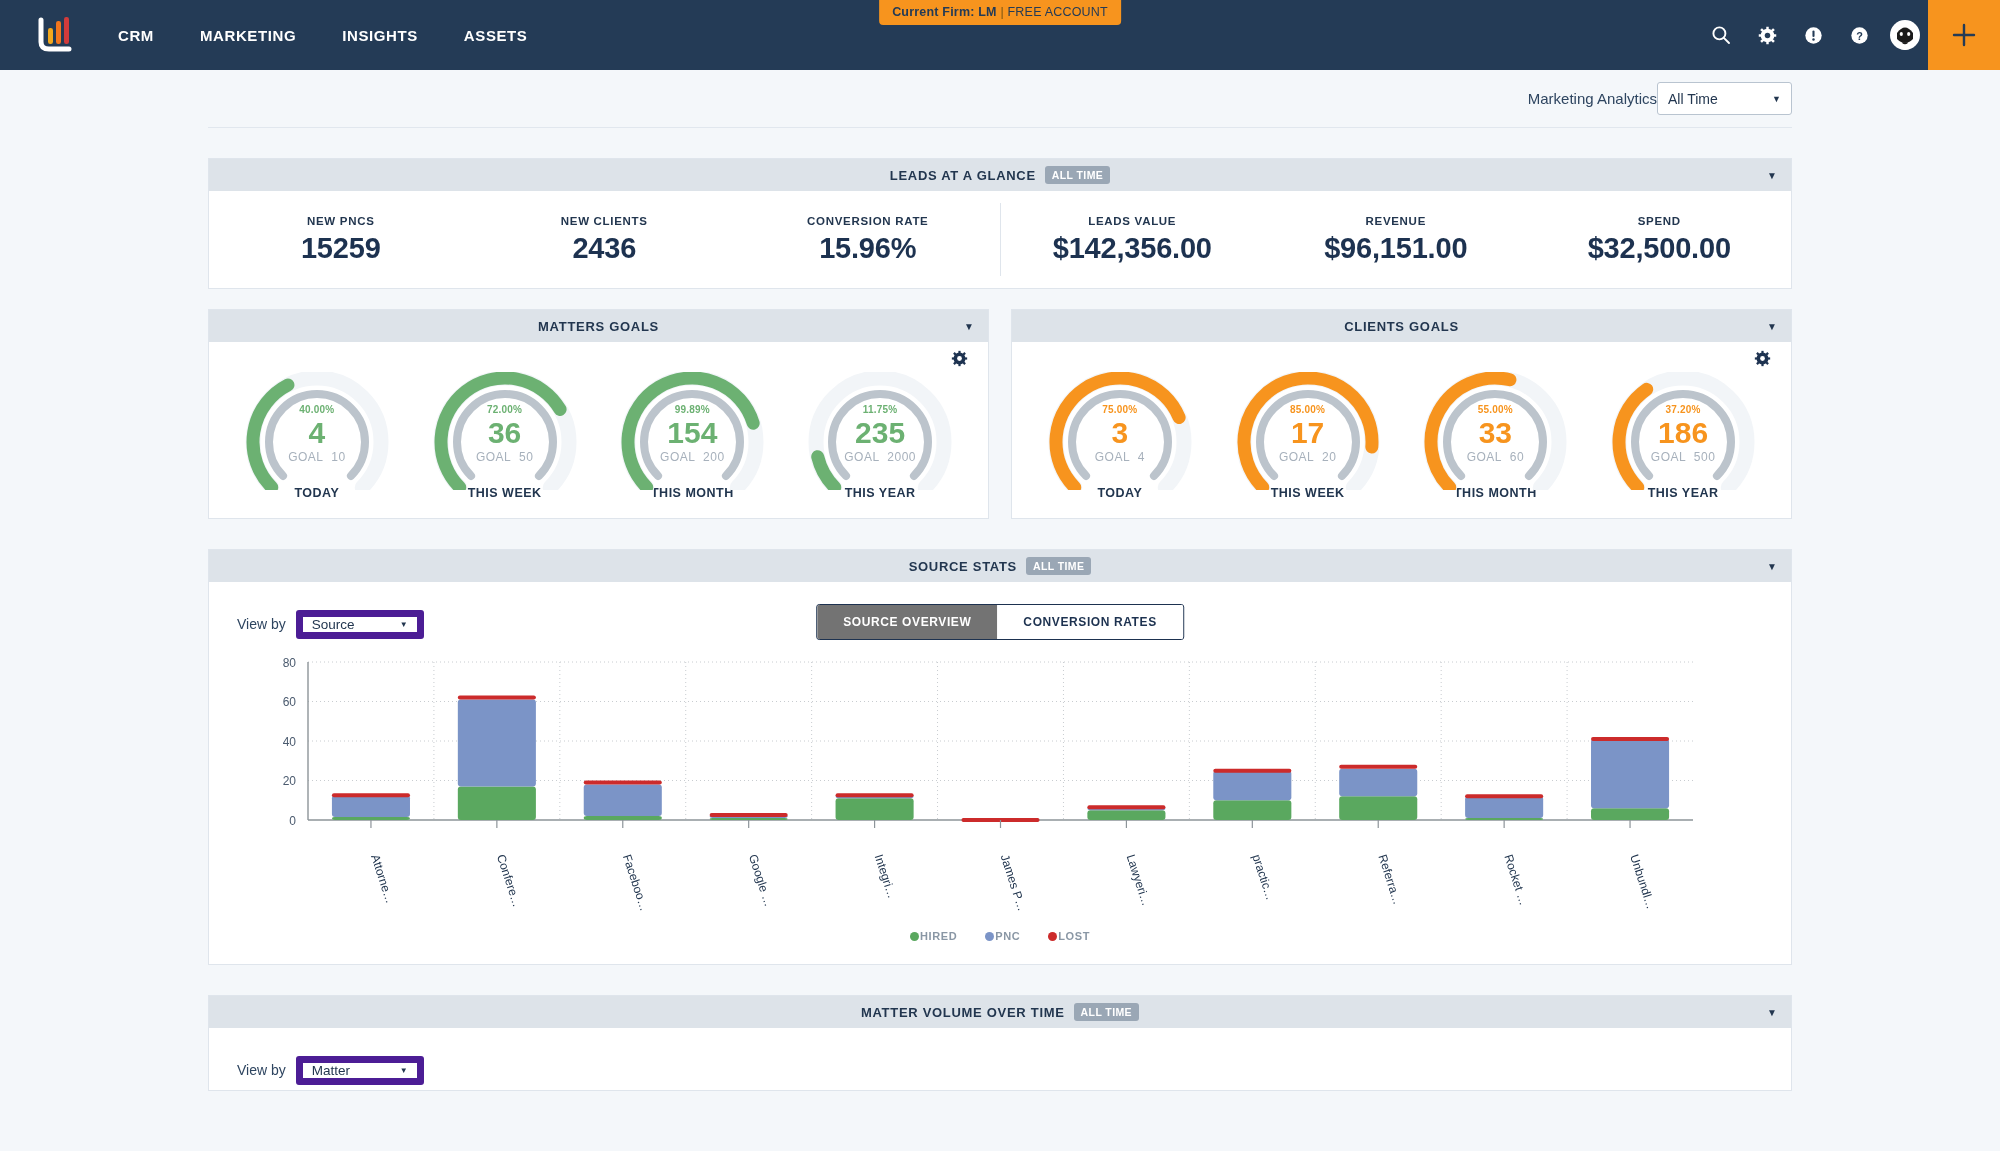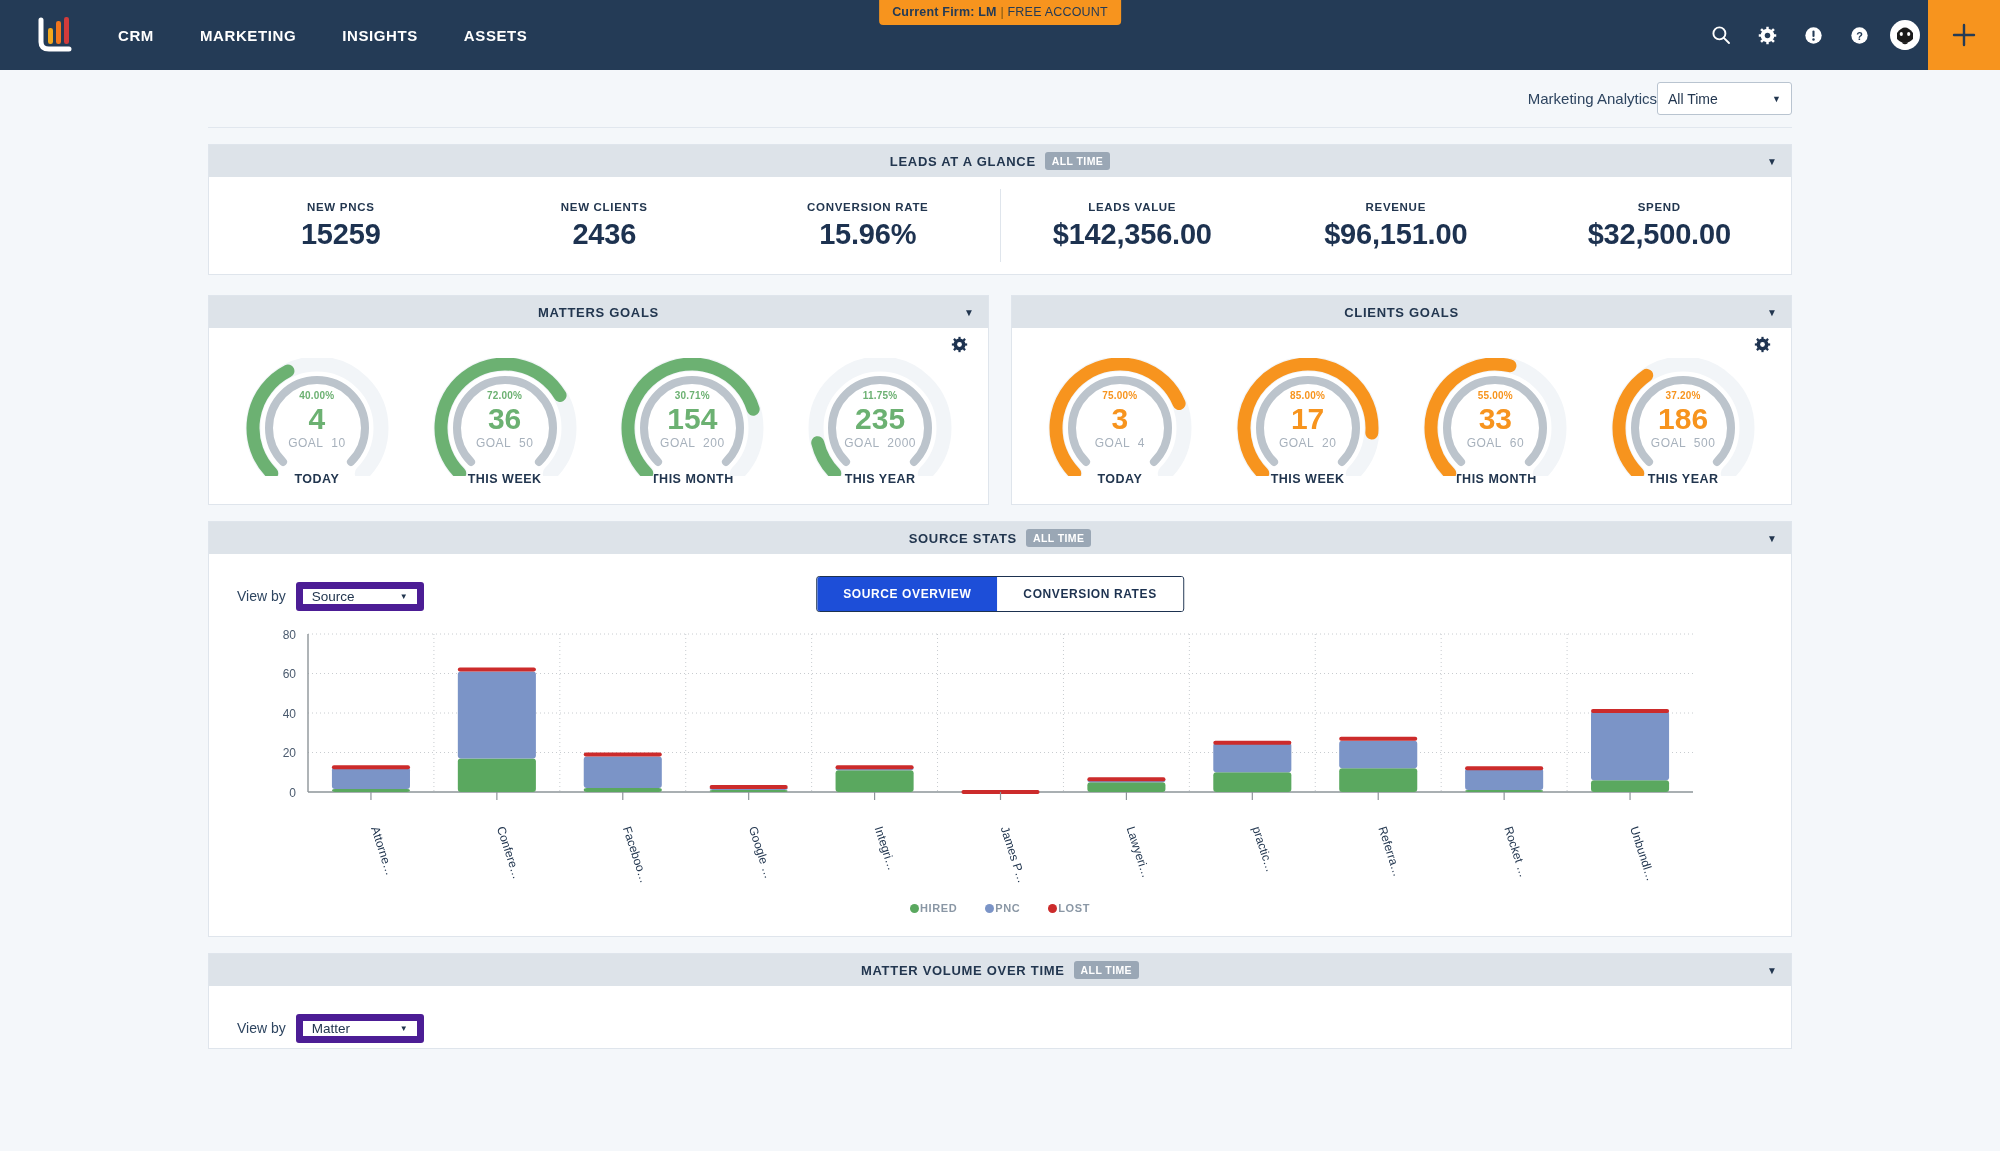--- a/index.html
+++ b/index.html
@@ -55,21 +55,21 @@
   }
   .crumb{ font-size:15px; color:#2e4560; }
   .rangesel{
     width:135px; height:33px; background:#fff; border:1px solid #b9c4d0; border-radius:3px;
     display:flex; align-items:center; padding:0 10px; font-size:14px; color:#22364f;
     cursor:pointer; position:relative;
   }
   .rangesel .caret{ margin-left:auto; font-size:9px; color:#22364f;}
 
   
-  .panel{ background:#fff; border:1px solid #dfe5ec; margin-top:16px; }
+  .panel{ background:#fff; border:1px solid #dfe5ec; margin-top:30px; }
   .panel-head{
     background:#dde3e9; height:32px; display:flex; align-items:center;
     justify-content:center; position:relative;
   }
   .panel-title{
     font-size:13px; font-weight:bold; letter-spacing:.7px; color:#22364f;
     text-transform:uppercase; display:flex; align-items:center; gap:9px;
   }
   .pill{
     background:#9aa7b5; color:#fff; font-size:10.5px; font-weight:bold;
@@ -124,21 +124,21 @@
   }
   .select .caret{ margin-left:auto;font-size:8px; }
   .toggle{
     position:absolute; left:50%; transform:translateX(-50%); top:22px;
     display:flex; border:1px solid #1d3250; border-radius:3px; overflow:hidden;
   }
   .tg{
     font-size:12px; font-weight:bold; letter-spacing:.6px; padding:10px 26px;
     cursor:pointer; text-transform:uppercase;
   }
-  .tg.on{ background:#1d4ed8; color:#fff; }
+  .tg.on{ background:#737373; color:#fff; }
   .tg.off{ background:#fff; color:#1d3250; }
 
   .chartarea{ padding:4px 24px 0; }
   .legend{
     display:flex; align-items:center; justify-content:center; gap:28px;
     padding:12px 0 22px;
   }
   .lg{ display:flex; align-items:center; gap:1px; font-size:11px; font-weight:bold;
        letter-spacing:.6px; color:#8a97a5; }
   .dot{ width:9px;height:9px;border-radius:50%; display:inline-block; }
@@ -334,21 +334,21 @@
               <div class="glabel">THIS WEEK</div>
             </div>
             <div class="gauge">
               <div class="gwrap">
                 <svg width="152" height="118" viewBox="0 0 152 118">
                   <path d="M 30.745166004060962 115.25483399593904 A 64 64 0 1 1 121.25483399593905 115.25483399593904" fill="none" stroke="#f2f5f8" stroke-width="15" stroke-linecap="round"></path>
                   <path d="M 42.05887450304572 103.94112549695429 A 48 48 0 1 1 109.94112549695429 103.94112549695427" fill="none" stroke="#bcc4cc" stroke-width="8" stroke-linecap="round"></path>
                   <path d="M 30.745166004060962 115.25483399593904 A 64 64 0 1 1 137.17075294709312 51.181419185132526" fill="none" stroke="#6cb172" stroke-width="13" stroke-linecap="round"></path>
                 </svg>
                 <div class="gtext">
-                  <div class="gpct green">30.71%</div>
+                  <div class="gpct green">99.89%</div>
                   <div class="gval green">154</div>
                   <div class="ggoal">GOAL&nbsp;&nbsp;200</div>
                 </div>
               </div>
               <div class="glabel">THIS MONTH</div>
             </div>
             <div class="gauge">
               <div class="gwrap">
                 <svg width="152" height="118" viewBox="0 0 152 118">
                   <path d="M 30.745166004060962 115.25483399593904 A 64 64 0 1 1 121.25483399593905 115.25483399593904" fill="none" stroke="#f2f5f8" stroke-width="15" stroke-linecap="round"></path>

